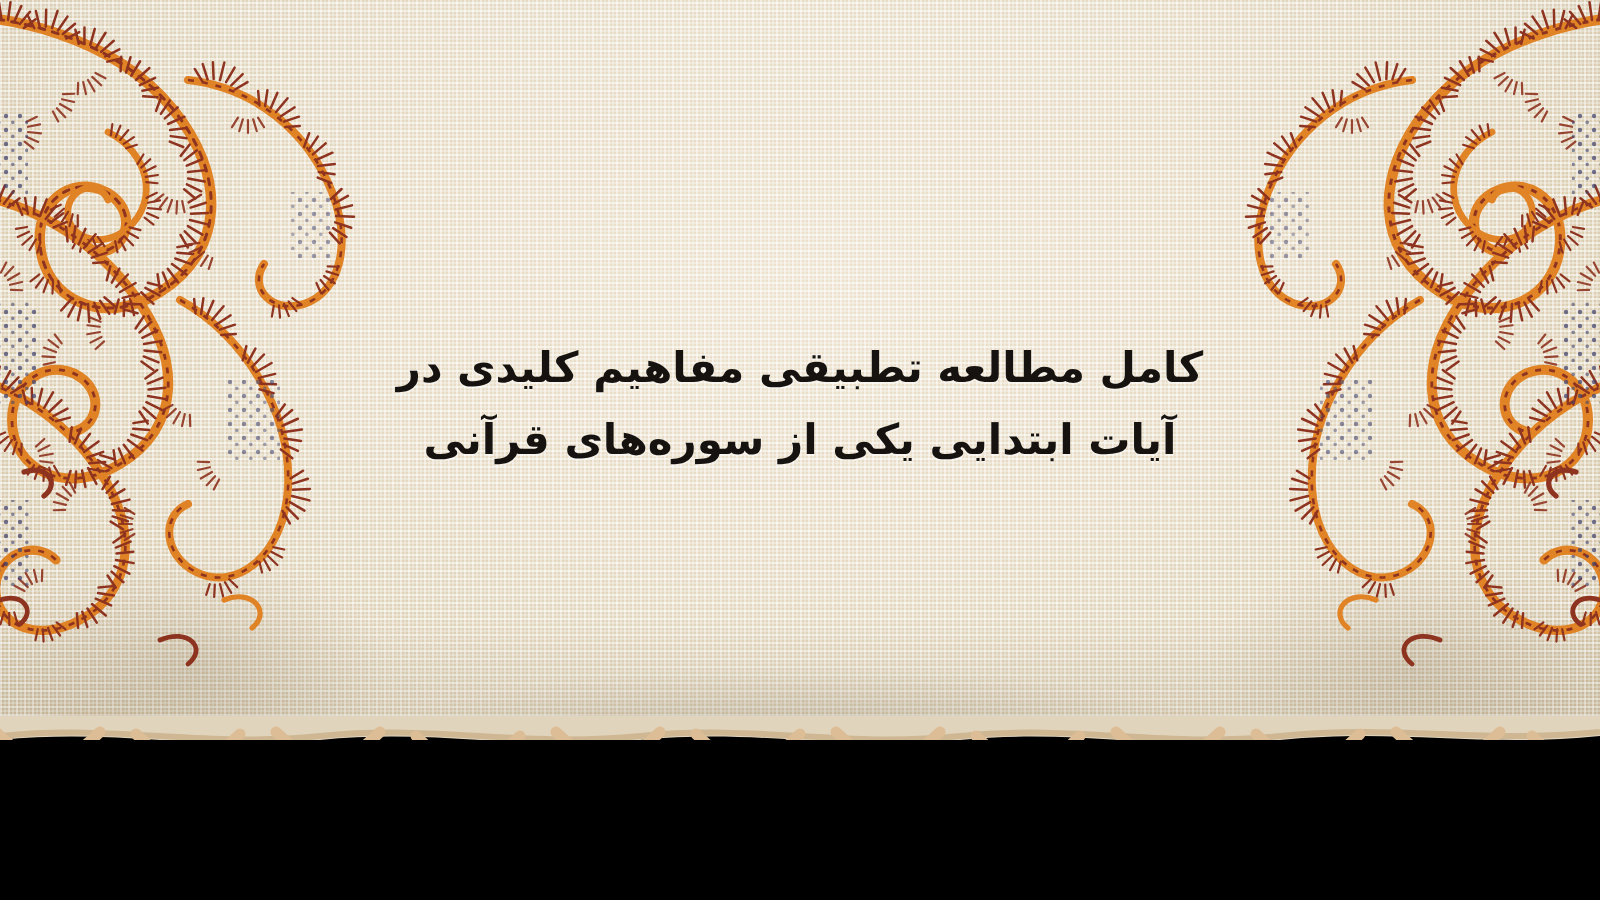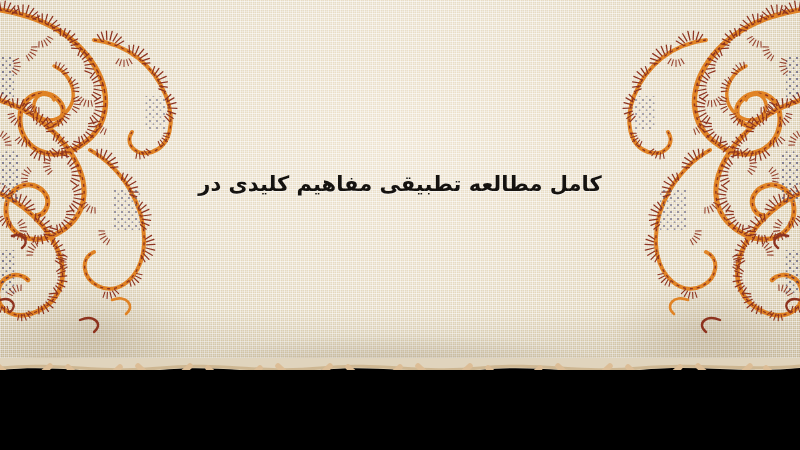--- a/index.html
+++ b/index.html
@@ -313,20 +313,21 @@
         <path d="M18 236 C 30 232, 36 242, 28 248" fill="none" stroke="#8b2e1a" stroke-width="2.6" stroke-linecap="round"></path>
         <path d="M6 300 C 18 296, 24 306, 16 312" fill="none" stroke="#8b2e1a" stroke-width="2.4" stroke-linecap="round"></path>
         <path d="M86 320 C 100 314, 110 324, 100 332" fill="none" stroke="#8b2e1a" stroke-width="2.4" stroke-linecap="round"></path>
         <path d="M118 300 C 132 294, 142 306, 132 314" fill="none" stroke="#e08020" stroke-width="2.6" stroke-linecap="round"></path>
       </g>
     </svg>
   </div>
 
   <div class="title-block">
     <span class="title-line">کامل مطالعه تطبیقی مفاهیم کلیدی در</span>
+    <span class="title-line">آیات ابتدایی یکی از سوره‌های قرآنی</span>
   </div>
 
   <div class="fringe">
     <svg viewBox="0 0 800 92" width="800" height="92" xmlns="http://www.w3.org/2000/svg" aria-hidden="true">
       <defs>
         <linearGradient id="knotG" x1="0" y1="0" x2="1" y2="1">
           <stop offset="0%" stop-color="#f2dfc2"></stop>
           <stop offset="45%" stop-color="#dcb98d"></stop>
           <stop offset="100%" stop-color="#b08a5d"></stop>
         </linearGradient>

